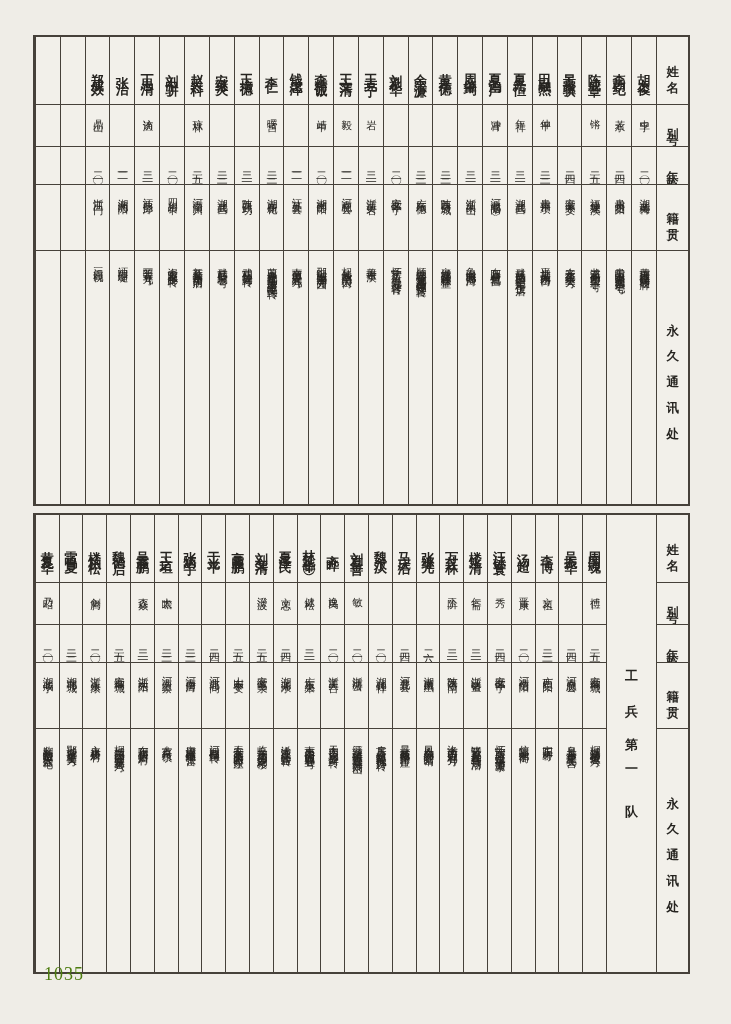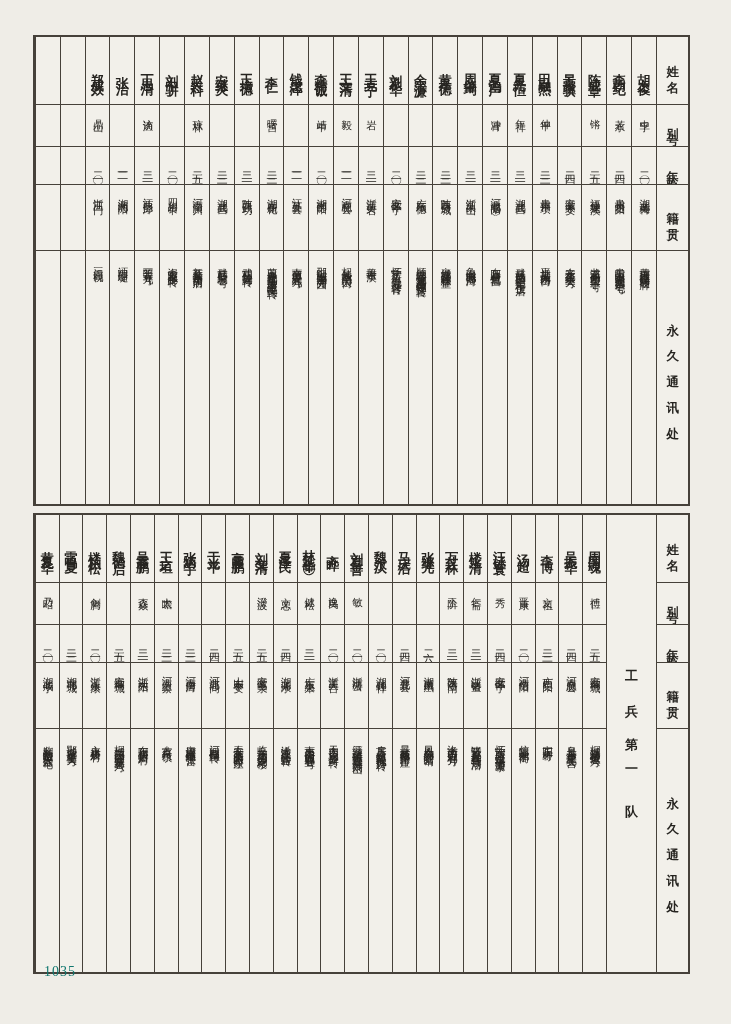--- a/index.html
+++ b/index.html
@@ -57,21 +57,21 @@
   .header-col .cell.d { align-items:center; padding-top:0; }
   .header-col .cell.d .vtext { font-size:12.5px; letter-spacing:26px; }
 
   .section-col .cell {
     flex:1 1 auto; border-bottom:none; align-items:center;
   }
   .section-col .vtext { font-size:13px; font-weight:bold; letter-spacing:34px; }
 
   .page-number {
     position:absolute; left:44px; top:964px;
-    font-size:14px; letter-spacing:1px; color:#0f766e;font-family:Liberation Serif, serif;
+    font-size:18px; letter-spacing:1px; color:#4d7c0f;font-family:Liberation Serif, serif;
   }
 </style>
 </head>
 <body>
 
 <div class="page">
 
   <div class="grid-table tbl-top">
     <div class="col header-col">
       <div class="cell n">

